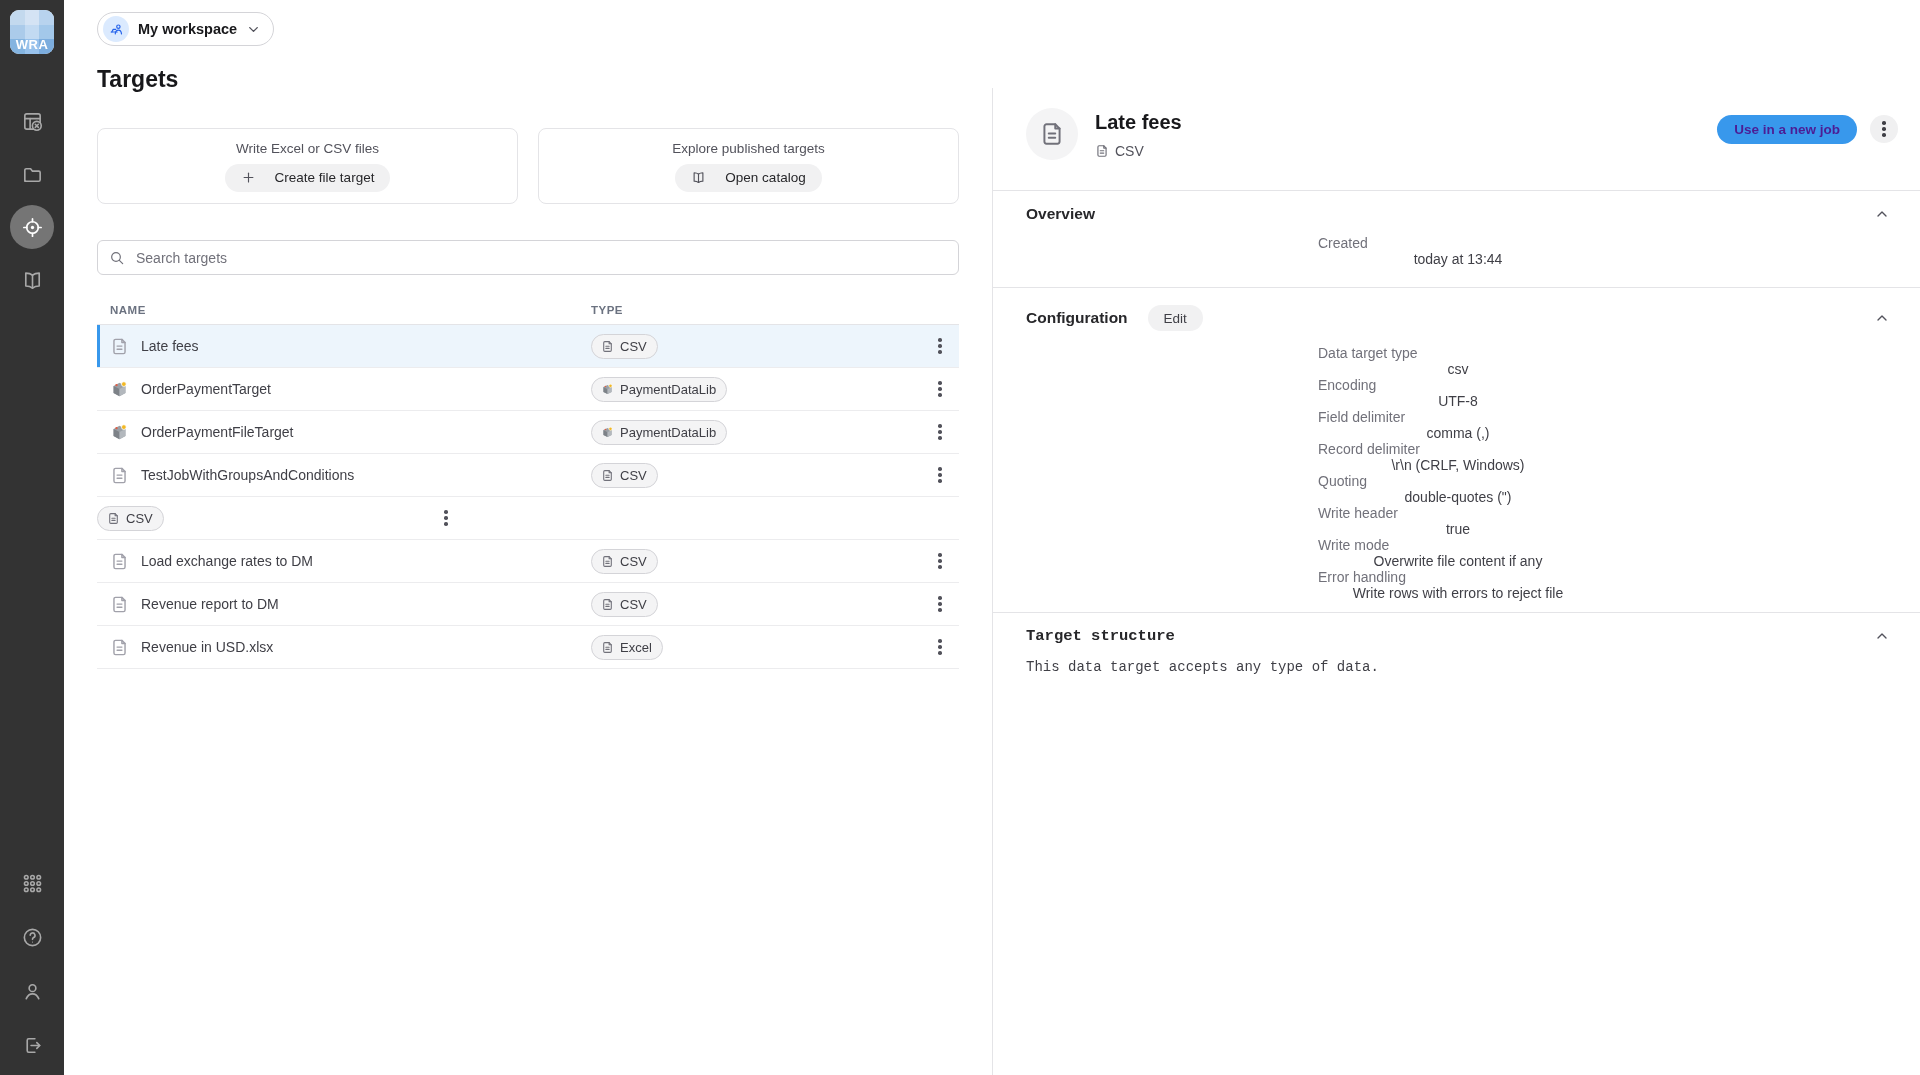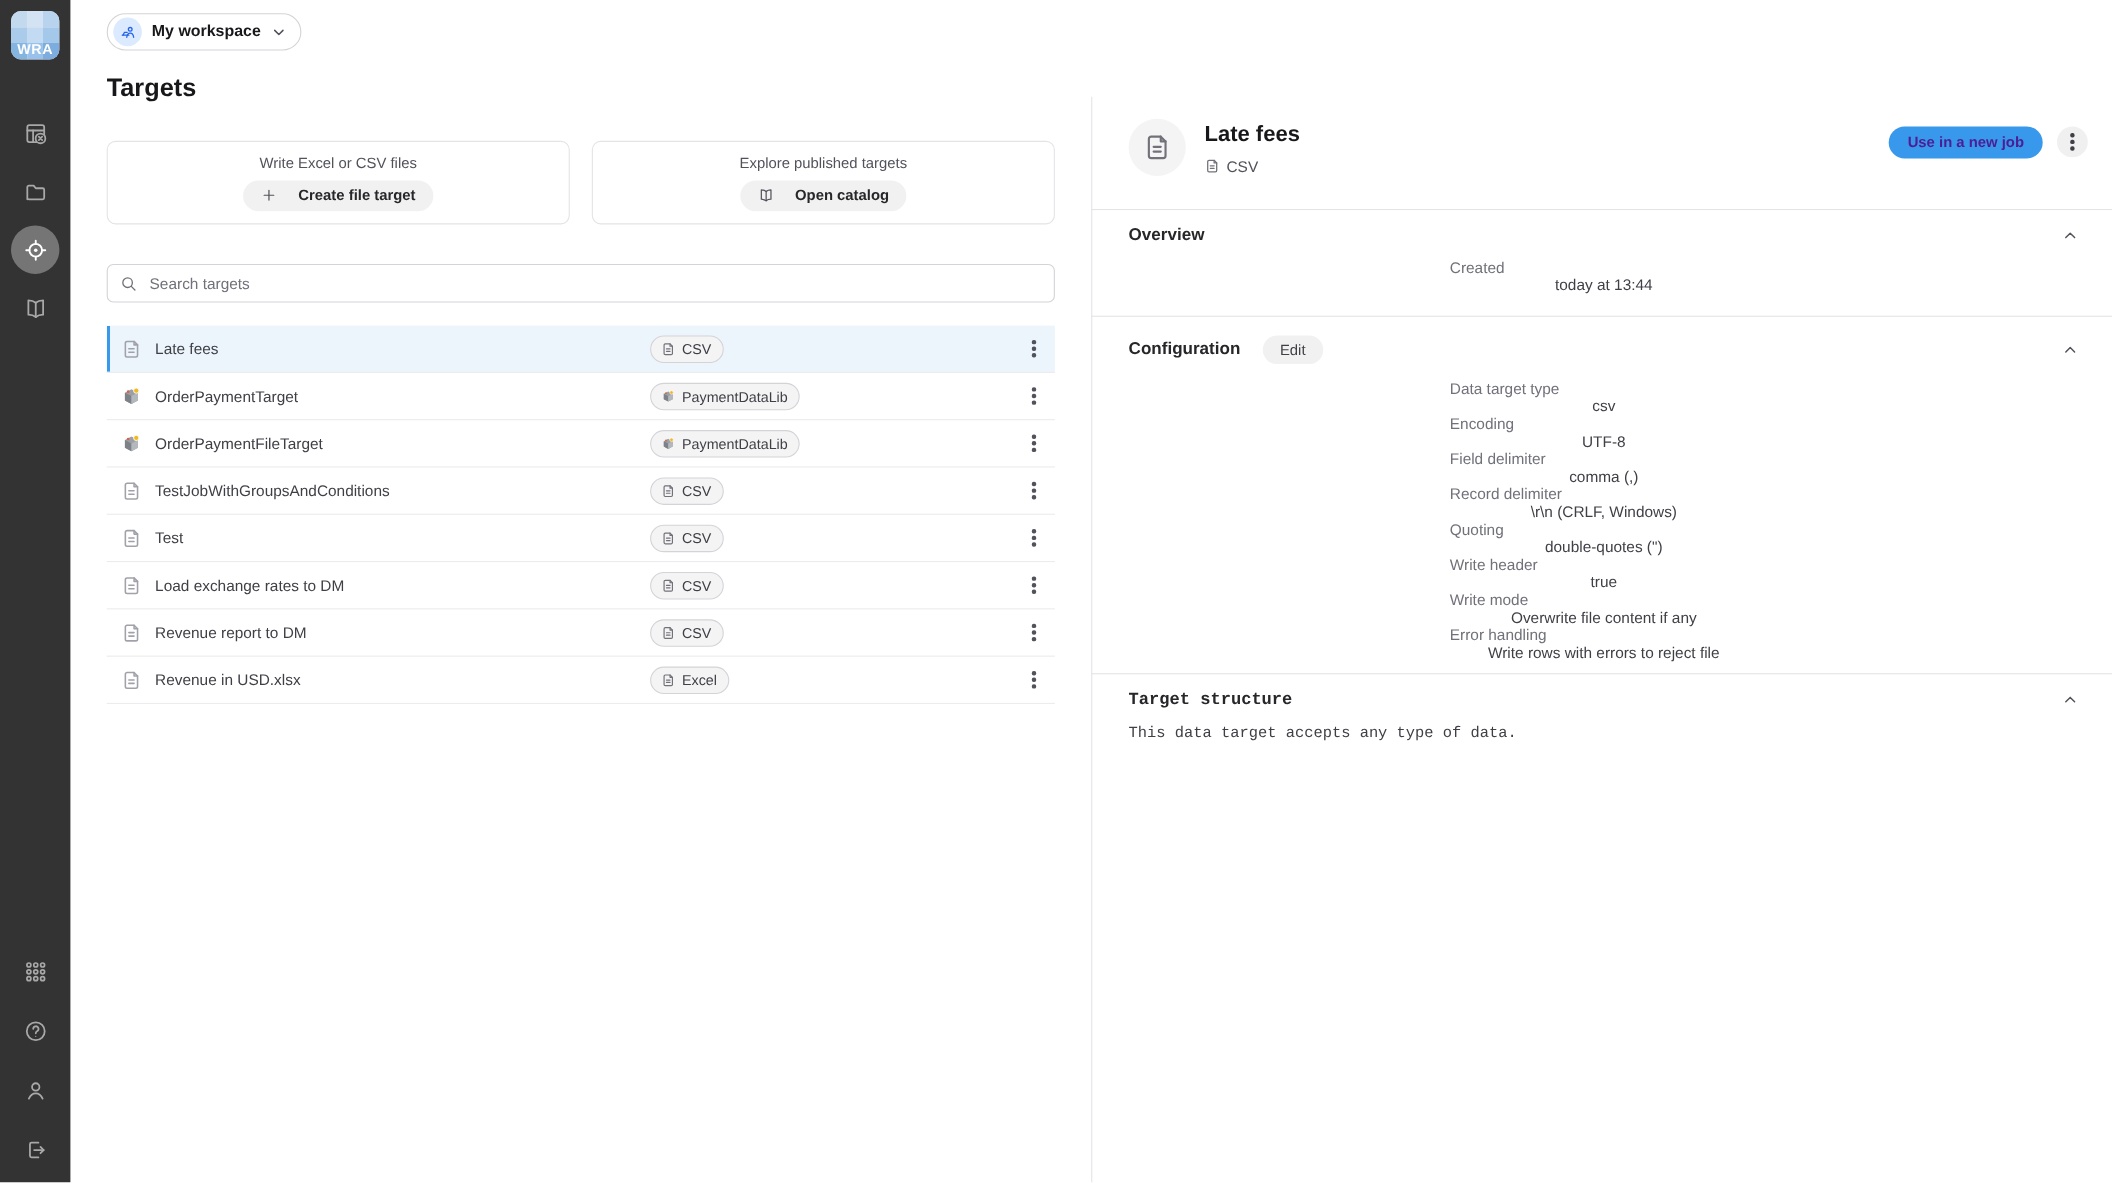--- a/index.html
+++ b/index.html
@@ -42,21 +42,21 @@
   .chev svg { width: 15px; height: 15px; }
 
   .page-title { margin: 20px 0 0 0; font-size: 23px; font-weight: 700; color: #18181b; }
 
   .cards { display: flex; gap: 20px; margin-top: 35px; }
   .card { flex: 1; height: 76px; border: 1px solid #e4e4e7; border-radius: 8px;
           display: flex; flex-direction: column; align-items: center; justify-content: center; gap: 8px; }
   .card-desc { font-size: 13.5px; color: #52525b; }
   .pill-btn { display: inline-flex; align-items: center; gap: 19px; height: 28px; padding: 0 16px;
               border-radius: 999px; border: none; background: #f1f1f2; cursor: pointer;
-              font-family: inherit; font-size: 13.5px; font-weight: 700; color: #27272a; }
+              font-family: inherit; font-size: 13.5px; font-weight: 400; color: #27272a; }
   .pill-btn svg { width: 15px; height: 15px; color: #52525b; }
 
   .search-box { margin-top: 36px; height: 35px; border: 1px solid #d4d4d8; border-radius: 6px;
                 display: flex; align-items: center; gap: 9px; padding: 0 11px; }
   .search-box svg { width: 16px; height: 16px; color: #71717a; flex-shrink: 0; }
   .search-box input { flex: 1; border: none; outline: none; font-family: inherit; font-size: 14px; color: #27272a; background: transparent; }
   .search-box input::placeholder { color: #71717a; }
 
   .table { margin-top: 21px; }
   .thead { display: flex; align-items: center; height: 29px; border-bottom: 1px solid #e4e4e7; }
@@ -277,20 +277,25 @@
       <span style="display:flex">
         <svg viewBox="0 0 24 24" fill="none" stroke="currentColor" stroke-width="1.8" stroke-linecap="round">
             <circle cx="10.5" cy="10.5" r="6.5"></circle>
             <line x1="15.5" y1="15.5" x2="20.5" y2="20.5"></line>
           </svg>
       </span>
       <input placeholder="Search targets" style="">
     </div>
 
     <div class="table">
+      <div class="thead">
+        <div class="cell-name th">NAME</div>
+        <div class="cell-type th">TYPE</div>
+        <div class="cell-actions th"></div>
+      </div>
       <div id="table-body">
   <div class="trow selected">
     <div class="cell-name">
       <span class="row-icon only-doc">
         <svg viewBox="0 0 24 24" fill="none" stroke="currentColor" stroke-width="1.8" stroke-linecap="round" stroke-linejoin="round">
                   <path d="M15 3H7a2 2 0 0 0-2 2v14a2 2 0 0 0 2 2h10a2 2 0 0 0 2-2V7z"></path>
                   <path d="M15 3v4h4"></path>
                   <line x1="9" y1="11.5" x2="15" y2="11.5"></line>
                   <line x1="9" y1="15.5" x2="15" y2="15.5"></line>
                 </svg>
@@ -427,32 +432,20 @@
     <div class="cell-actions">
       <button class="kebab">
                 <i></i>
                 <i></i>
                 <i></i>
               </button>
     </div>
   </div>
 
   <div class="trow">
-    <div class="cell-name">
-      <span class="row-icon only-doc">
-        <svg viewBox="0 0 24 24" fill="none" stroke="currentColor" stroke-width="1.8" stroke-linecap="round" stroke-linejoin="round">
-                  <path d="M15 3H7a2 2 0 0 0-2 2v14a2 2 0 0 0 2 2h10a2 2 0 0 0 2-2V7z"></path>
-                  <path d="M15 3v4h4"></path>
-                  <line x1="9" y1="11.5" x2="15" y2="11.5"></line>
-                  <line x1="9" y1="15.5" x2="15" y2="15.5"></line>
-                </svg>
-      </span>
-
-      <span class="row-name">Test</span>
-    </div>
     <div class="cell-type">
       <span class="badge">
         <span class="badge-icon only-doc">
           <svg viewBox="0 0 24 24" fill="none" stroke="currentColor" stroke-width="2" stroke-linecap="round" stroke-linejoin="round">
                     <path d="M15 3H7a2 2 0 0 0-2 2v14a2 2 0 0 0 2 2h10a2 2 0 0 0 2-2V7z"></path>
                     <path d="M15 3v4h4"></path>
                     <line x1="9" y1="11.5" x2="15" y2="11.5"></line>
                     <line x1="9" y1="15.5" x2="15" y2="15.5"></line>
                   </svg>
         </span>

